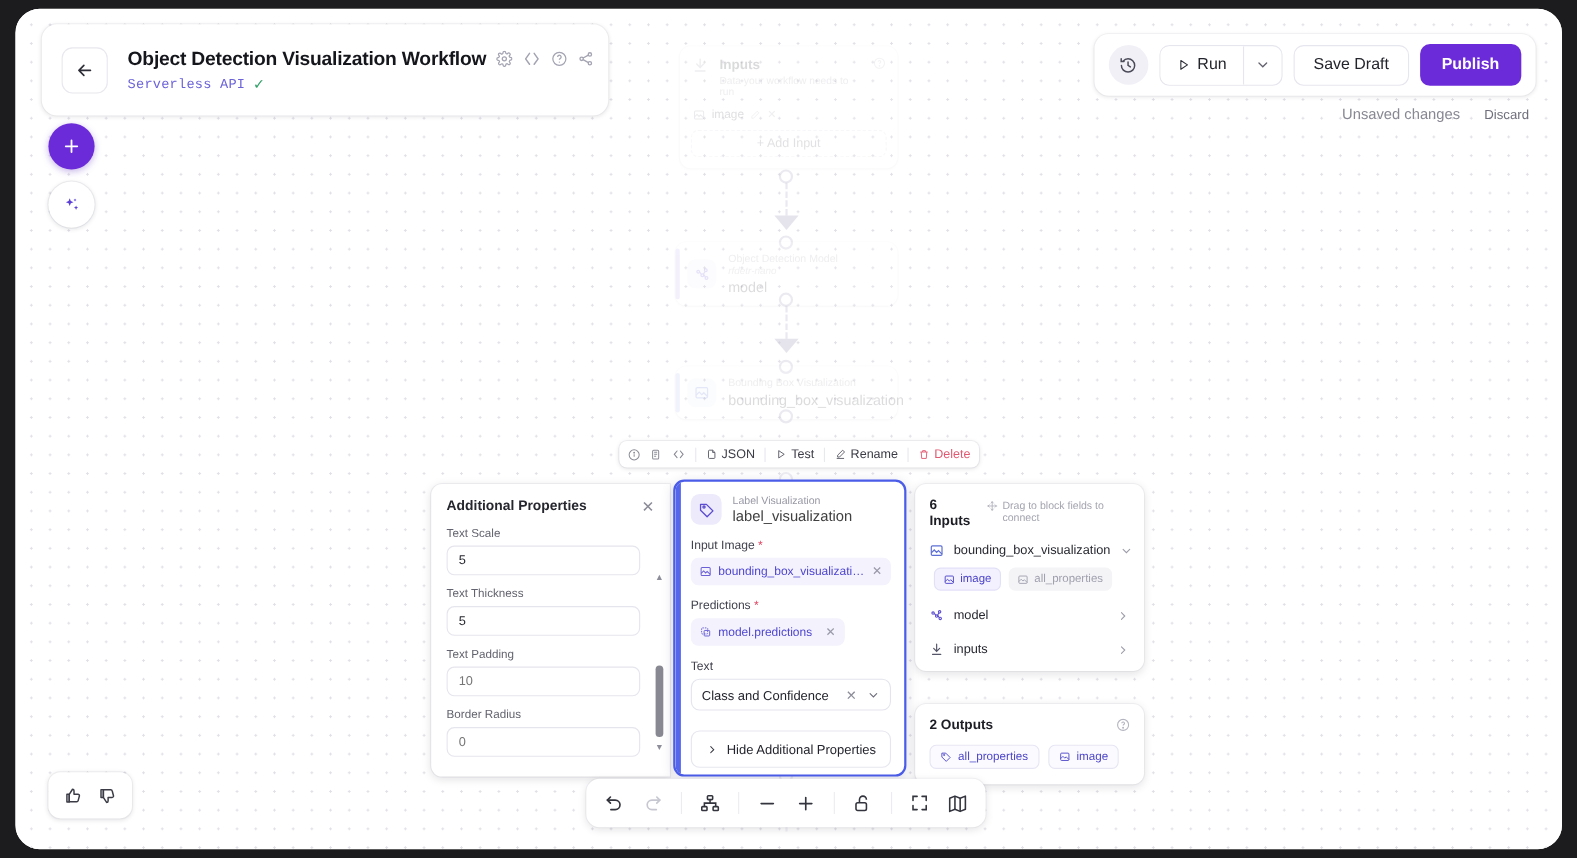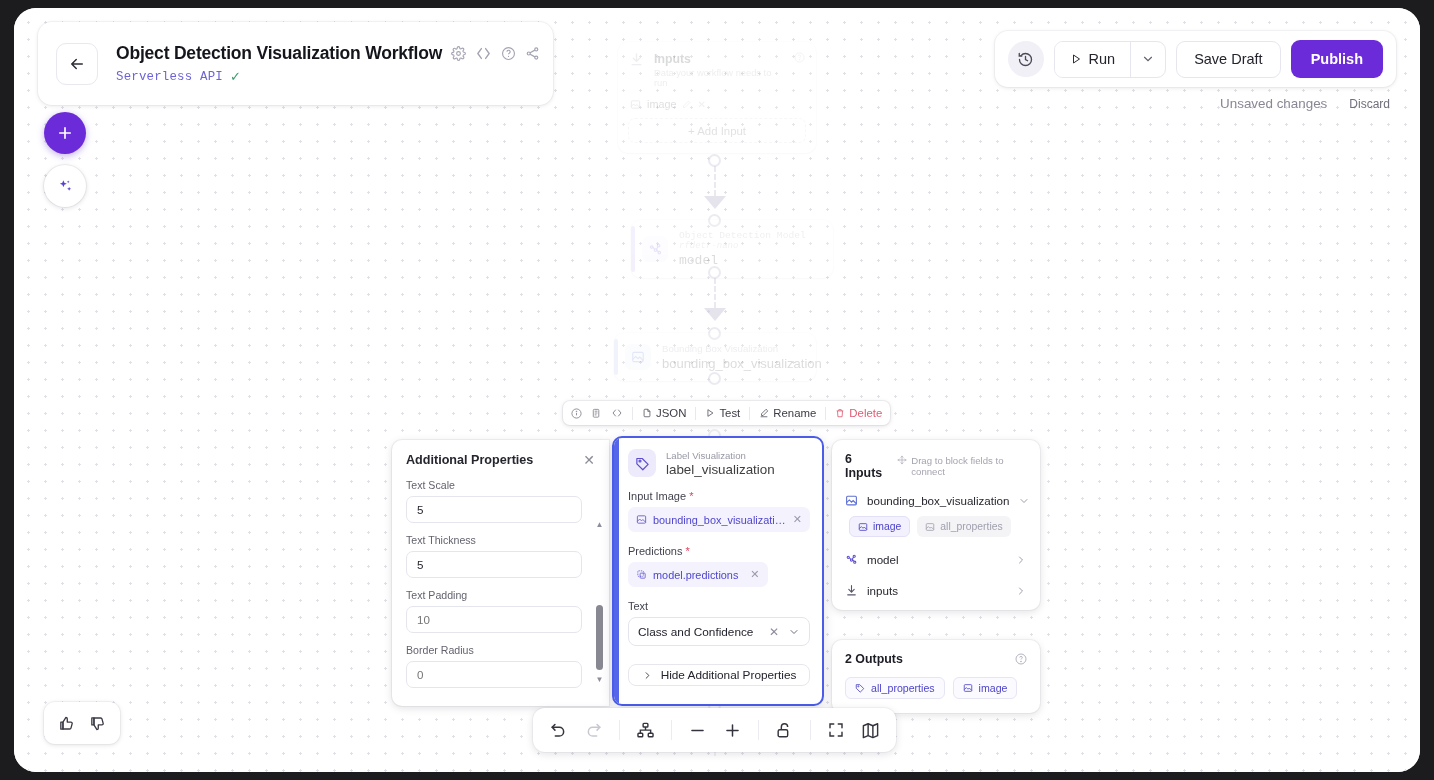--- a/index.html
+++ b/index.html
@@ -130,21 +130,21 @@
   .nd-inputs .hd { display: flex; align-items: flex-start; gap: 10px; padding: 10px 11px 8px; }
   .nd-ttl { font-size: 12.3px; font-weight: 600; color: #1d1e26; }
   .nd-sub { font-size: 9.3px; color: #9a9aa6; margin-top: 2px; }
   .nd-chiprow { display: flex; align-items: center; gap: 6px; padding: 2px 12px 8px; }
   .nd-chip { display: flex; align-items: center; gap: 5px; font-size: 10.8px; color: #3d3d49; }
   .nd-addinput {
     margin: 0 10px 10px; height: 25px; border: 1px dashed #d4d4de; border-radius: 7px;
     display: flex; align-items: center; justify-content: center;
     font-size: 11.4px; color: #4d4d5a;
   }
-  .nd-model { left: 617px; top: 212px; width: 202px; font-family: Liberation Mono, monospace; }
+  .nd-model { left: 600px; top: 212px; width: 202px; }
   .nd-bbox  { left: 600px; top: 325px; width: 202px; }
   .nd-row { display: flex; align-items: center; gap: 11px; padding: 10px 11px; }
   .nd-icon-sq {
     width: 26px; height: 26px; border-radius: 7px; background: #eeecfb;
     display: flex; align-items: center; justify-content: center; color: #6550d6; flex: none;
   }
   .nd-small-ttl { font-size: 9.6px; color: #9a9aa6; }
   .nd-small-sub { font-size: 9px; color: #a8a8b4; font-style: italic; }
   .nd-name { font-size: 13px; color: #2a2b34; margin-top: 2px; }
   .accent-bar {
@@ -242,21 +242,21 @@
   .lv-chip .x { margin-left: auto; color: #9a9aaa; cursor: pointer; font-size: 11px; }
   .lv-chip.inline { display: inline-flex; }
   .lv-select {
     display: flex; align-items: center; height: 29px;
     border: 1px solid #e4e4ee; border-radius: 8px; padding: 0 9px;
     font-size: 11.8px; color: #23242d; cursor: pointer;
   }
   .lv-select .sx { margin-left: auto; color: #8d8d9a; font-size: 12px; }
   .lv-select .sc { margin-left: 9px; color: #6d6d7c; display: flex; }
   .lv-hide {
-    margin-top: 18px; height: 22px;
+    margin-top: 18px; height: 34px;
     border: 1px solid #e6e6ef; border-radius: 8px;
     display: flex; align-items: center; justify-content: center; gap: 8px;
     font-size: 11.8px; color: #23242d; cursor: pointer;
   }
 
   
   .io-panel {
     position: absolute; background: #fff; border-radius: 10px;
     box-shadow: 0 2px 9px rgba(16,18,40,.12), 0 0 0 1px rgba(20,20,50,.045);
   }

